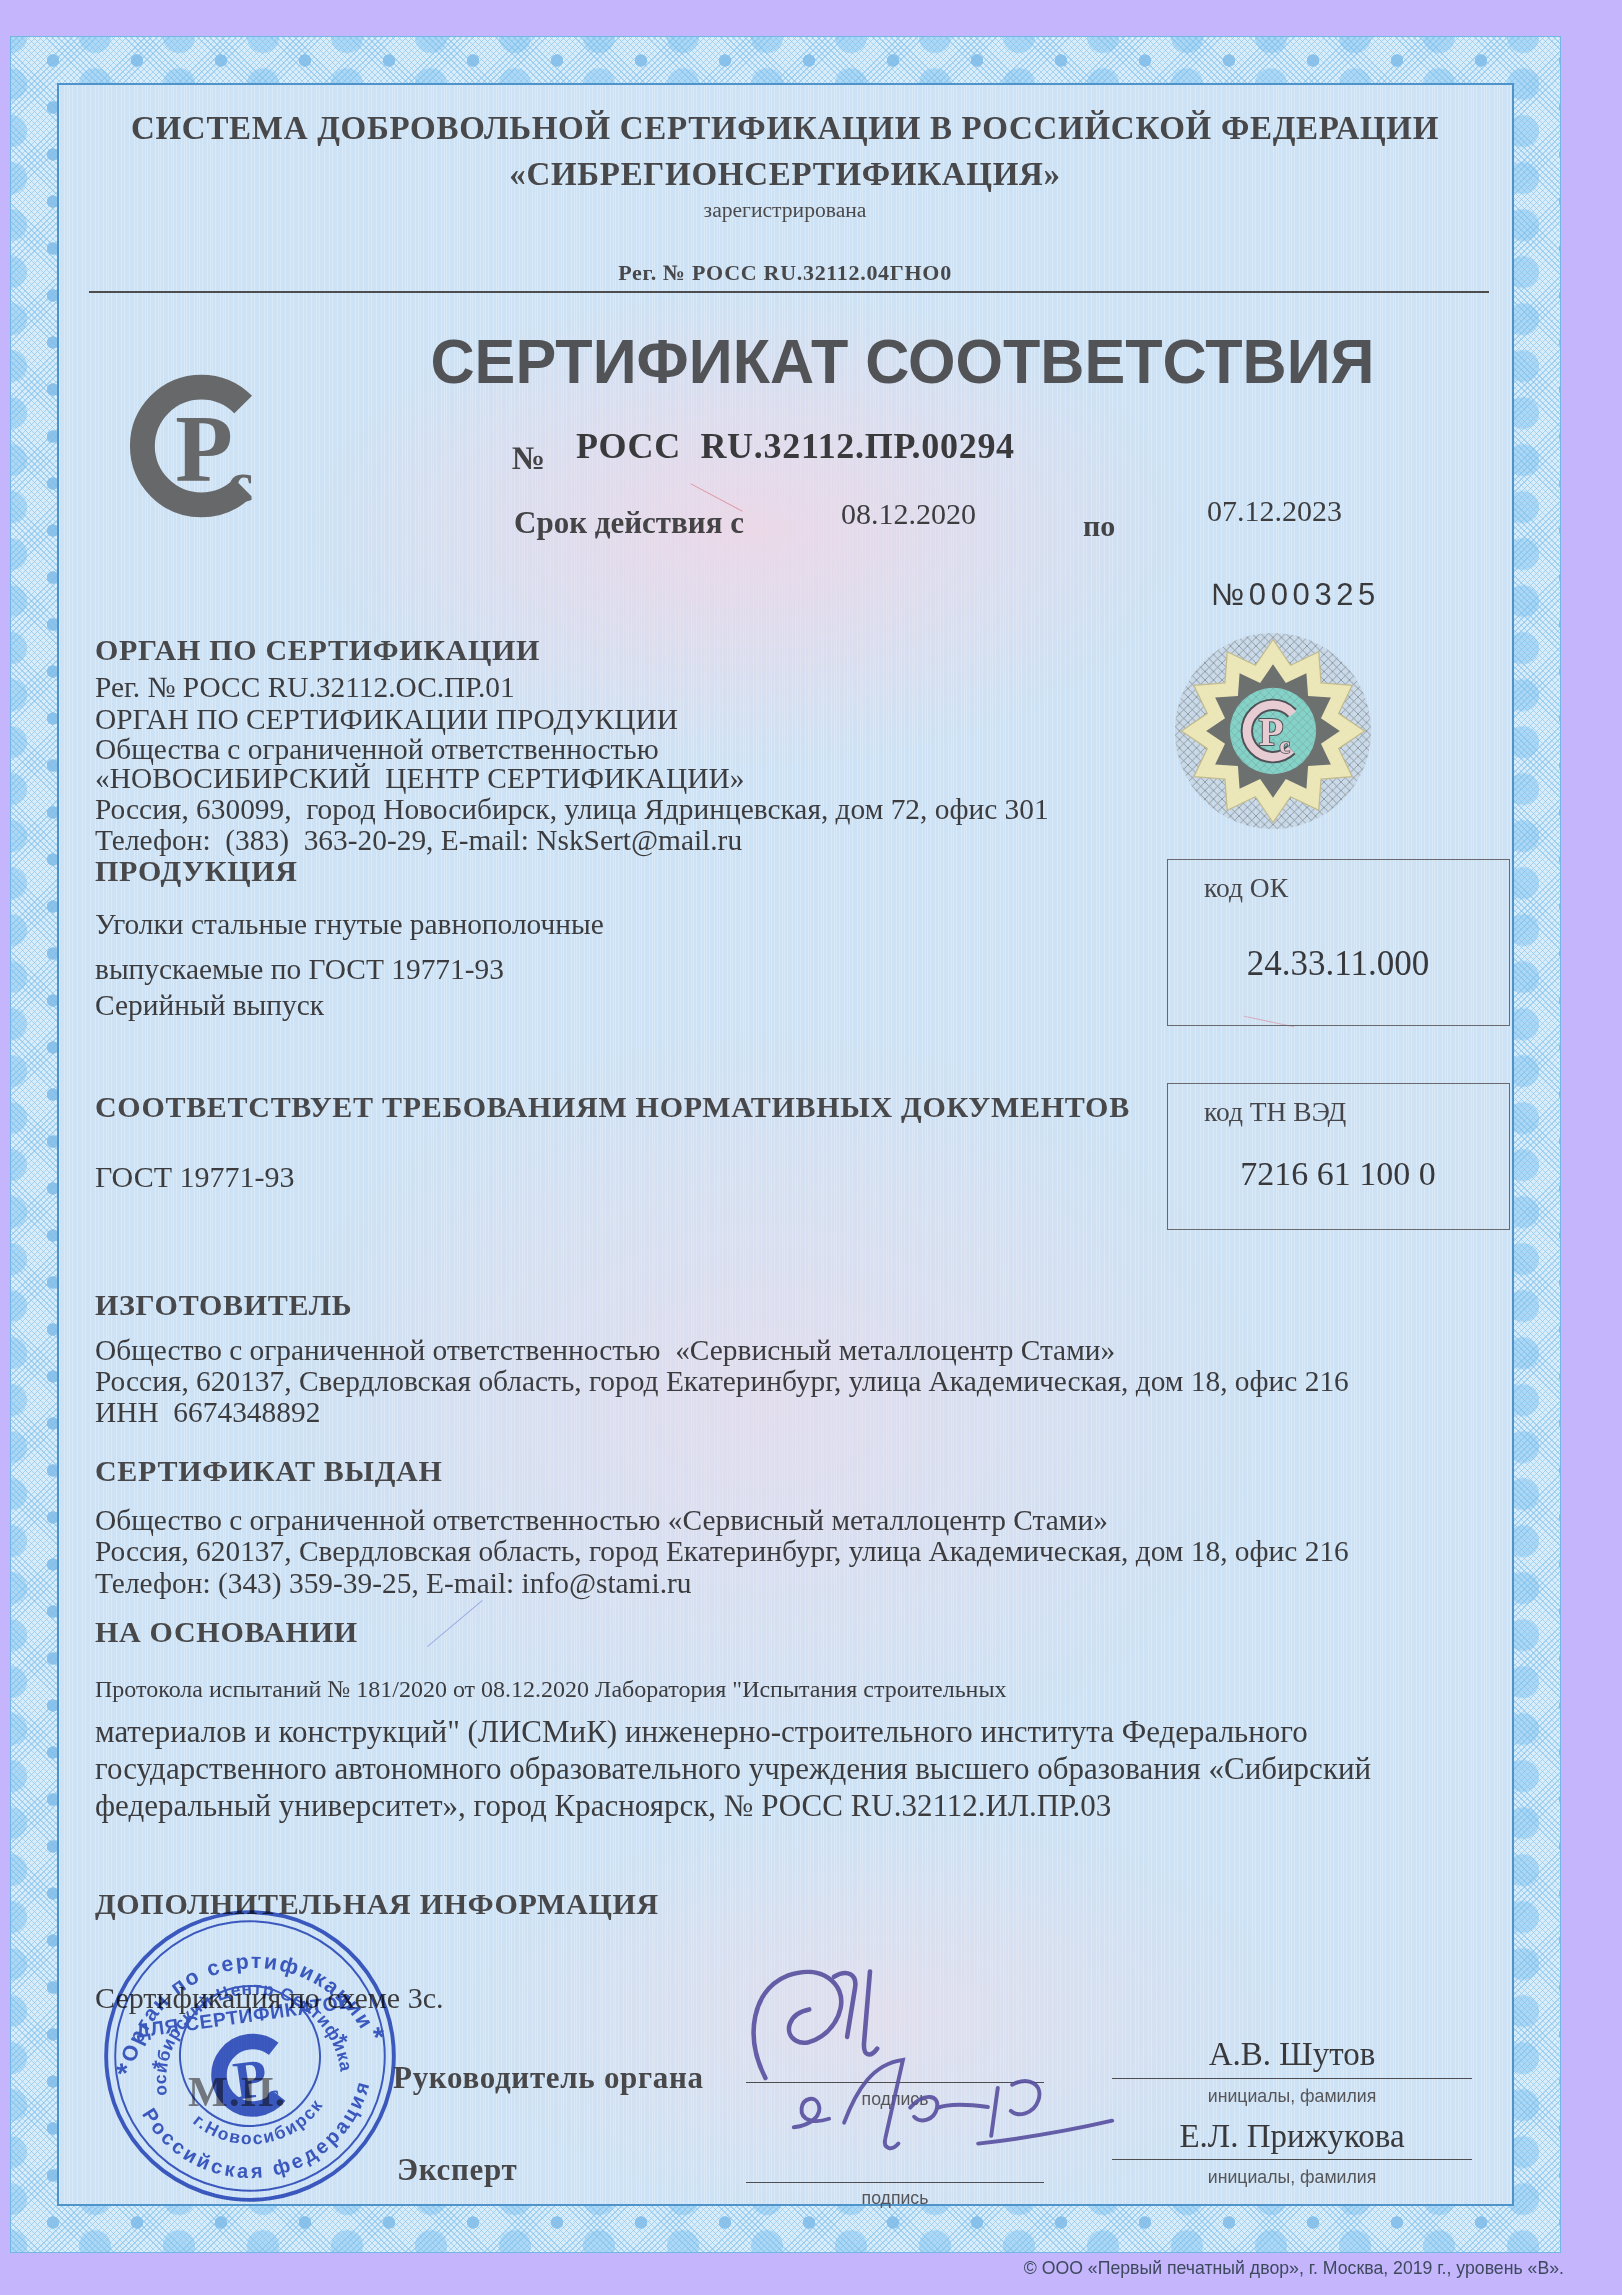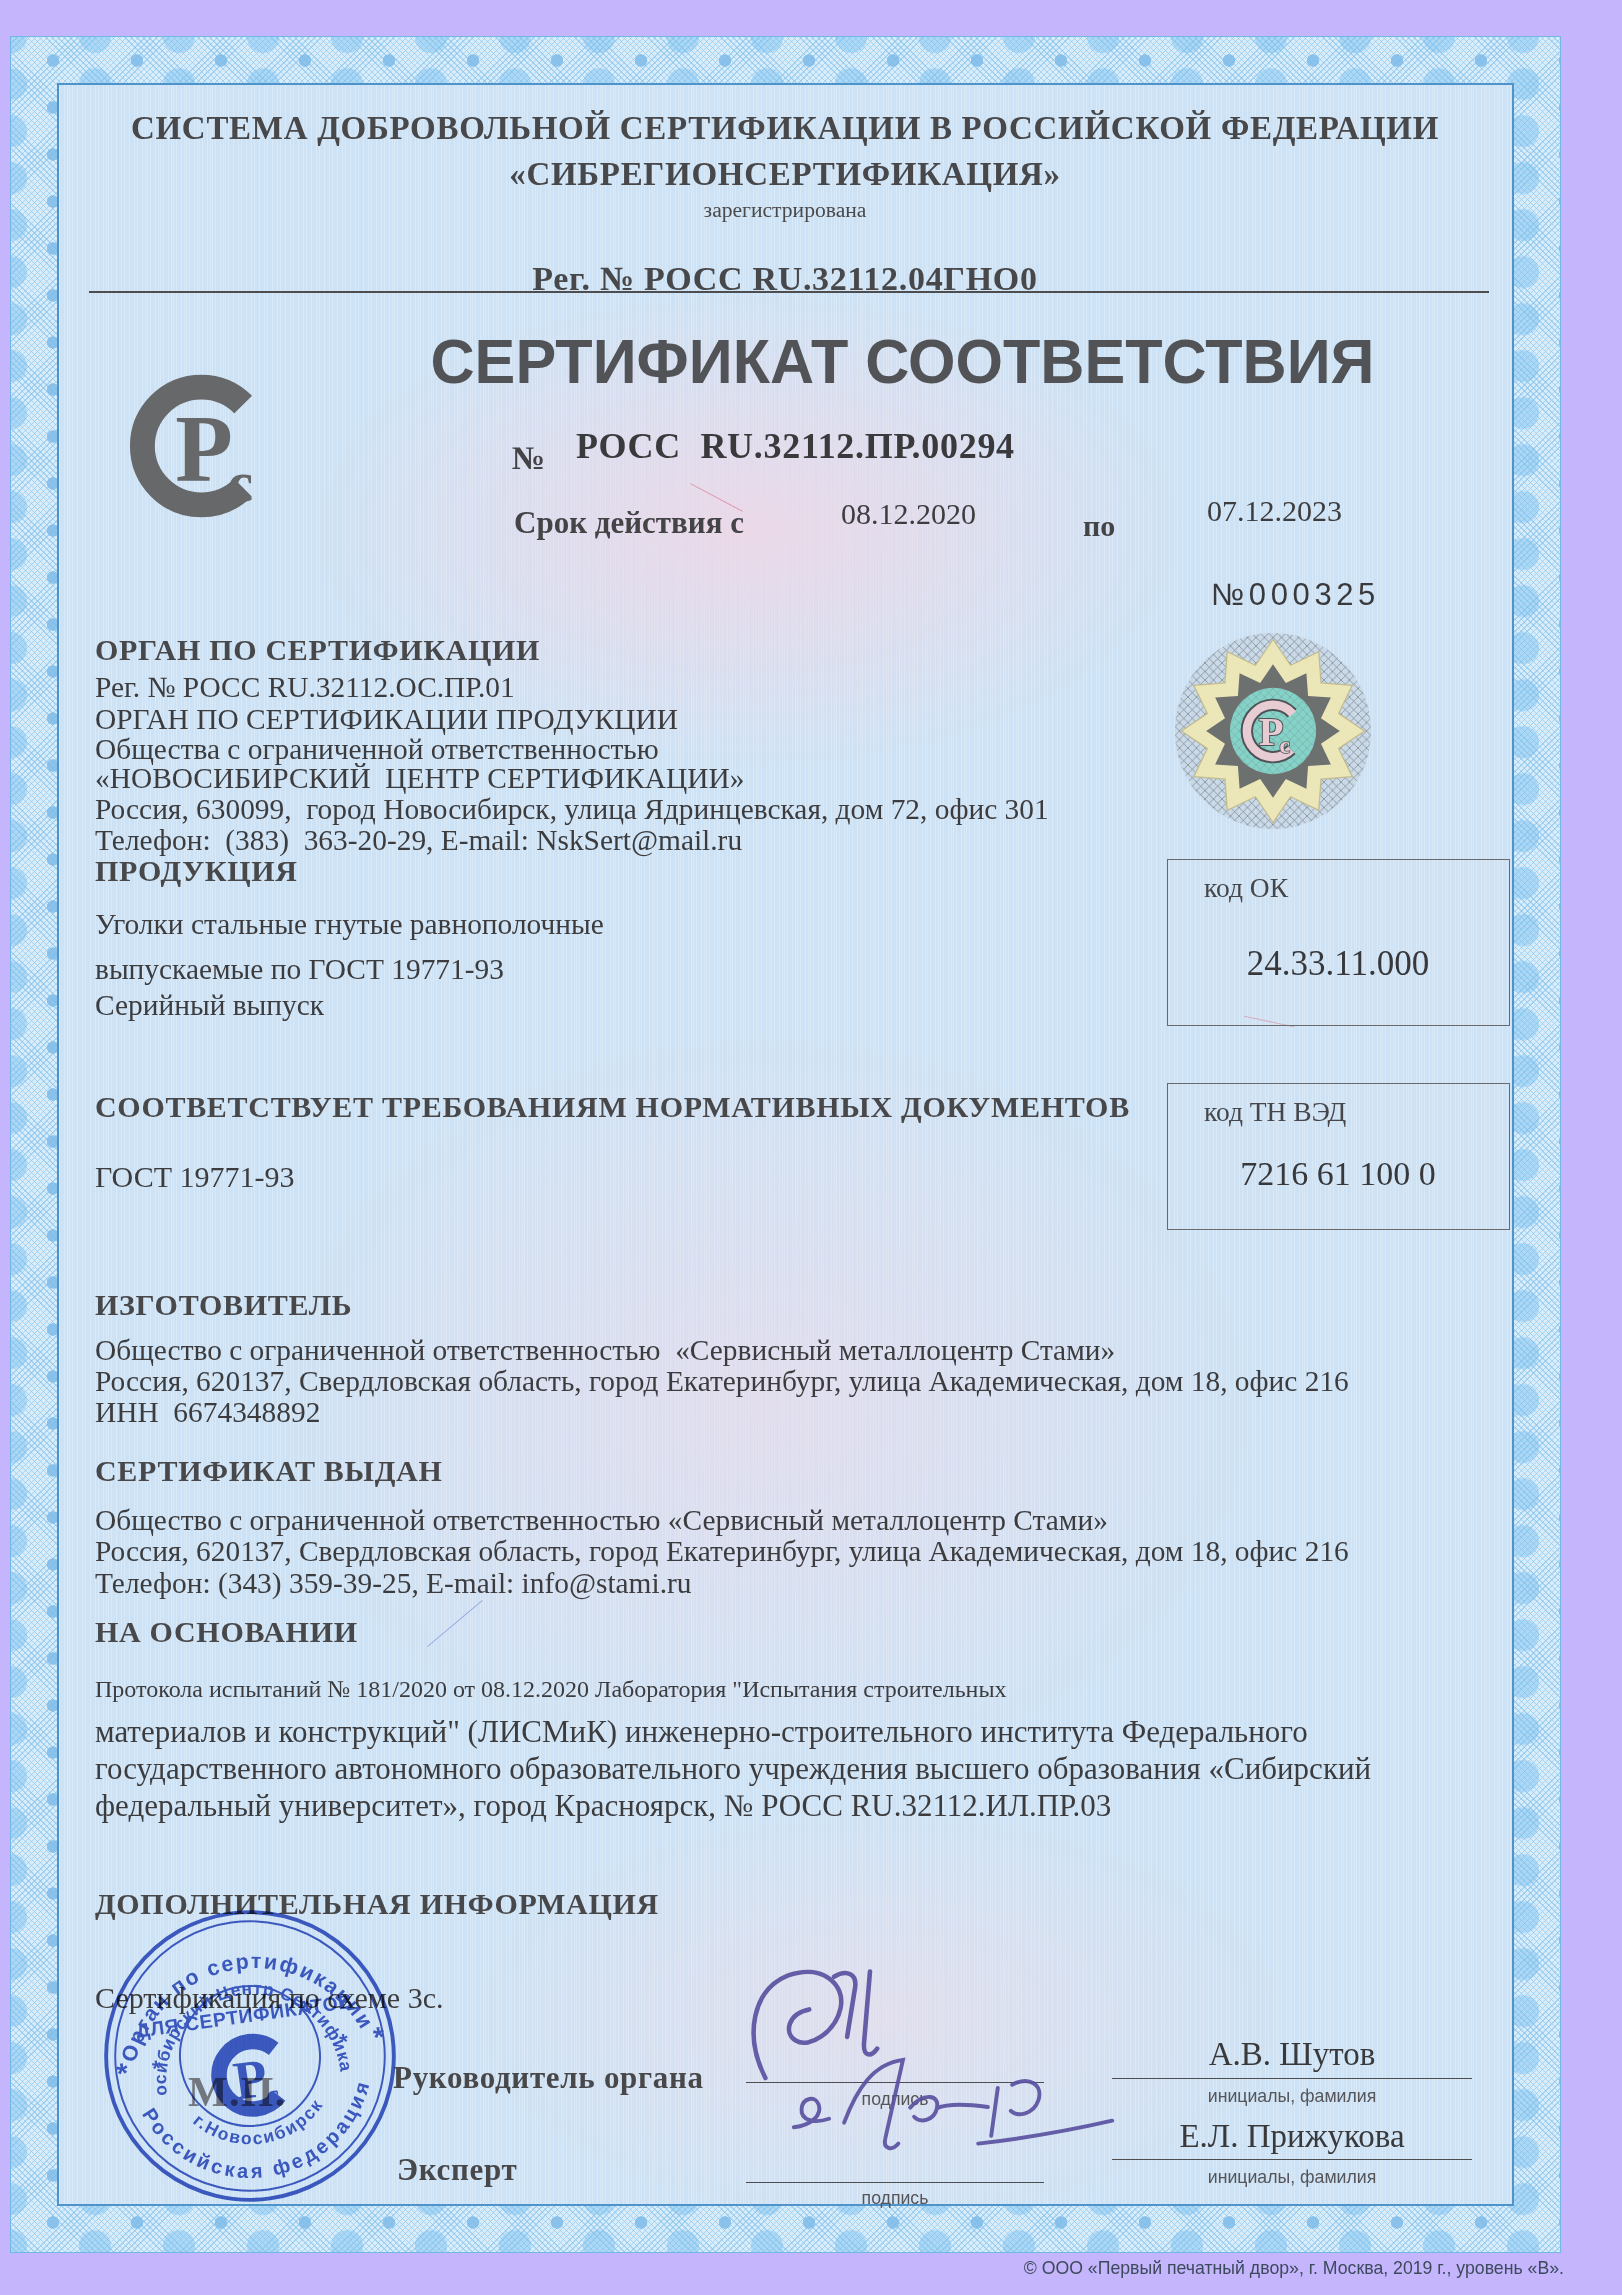--- a/index.html
+++ b/index.html
@@ -59,21 +59,21 @@
     <div class="content"></div>
   </div>
 
   <div class="fiber" style="left:687px;top:497px;width:59px;background:#d86a7c;transform:rotate(28deg);"></div>
   <div class="fiber" style="left:419px;top:1623px;width:72px;background:#7a86d8;transform:rotate(-40deg);"></div>
   <div class="fiber" style="left:1243px;top:1021px;width:52px;background:#d88a9a;transform:rotate(12deg);"></div>
 
   <div class="abs hd c" style="left:62px;top:110px;width:1446px;font-size:33px;">СИСТЕМА ДОБРОВОЛЬНОЙ СЕРТИФИКАЦИИ В РОССИЙСКОЙ ФЕДЕРАЦИИ</div>
   <div class="abs hd c" style="left:62px;top:156px;width:1446px;font-size:33px;">«СИБРЕГИОНСЕРТИФИКАЦИЯ»</div>
   <div class="abs c" style="left:62px;top:198px;width:1446px;font-size:21.6px;color:#4a4a4d;">зарегистрирована</div>
-  <div class="abs hd c" style="left:62px;top:260px;width:1446px;font-size:34px;">Рег. № РОСС RU.32112.04ГНО0</div>
+  <div class="abs hd c" style="left:62px;top:260px;width:1446px;font-size:22px;">Рег. № РОСС RU.32112.04ГНО0</div>
   <div class="abs uline" style="left:89px;top:291px;width:1400px;"></div>
 
   <div class="abs title c" style="left:353px;top:325px;width:1099px;">СЕРТИФИКАТ СООТВЕТСТВИЯ</div>
 
   <svg class="abs" style="left:128px;top:366px;" width="216" height="160" viewBox="0 0 165 122">
     <circle cx="56" cy="61" r="45" fill="none" stroke="#67686a" stroke-width="19" stroke-dasharray="212 71" transform="rotate(45 56 61)"></circle>
     <text x="36" y="88" font-family="Liberation Serif, DejaVu Serif, serif" font-weight="bold" font-size="72" fill="#67686a">Р</text>
     <text x="76" y="103" font-family="Liberation Serif, DejaVu Serif, serif" font-weight="bold" font-size="44" fill="#67686a">с</text>
   </svg>
 

